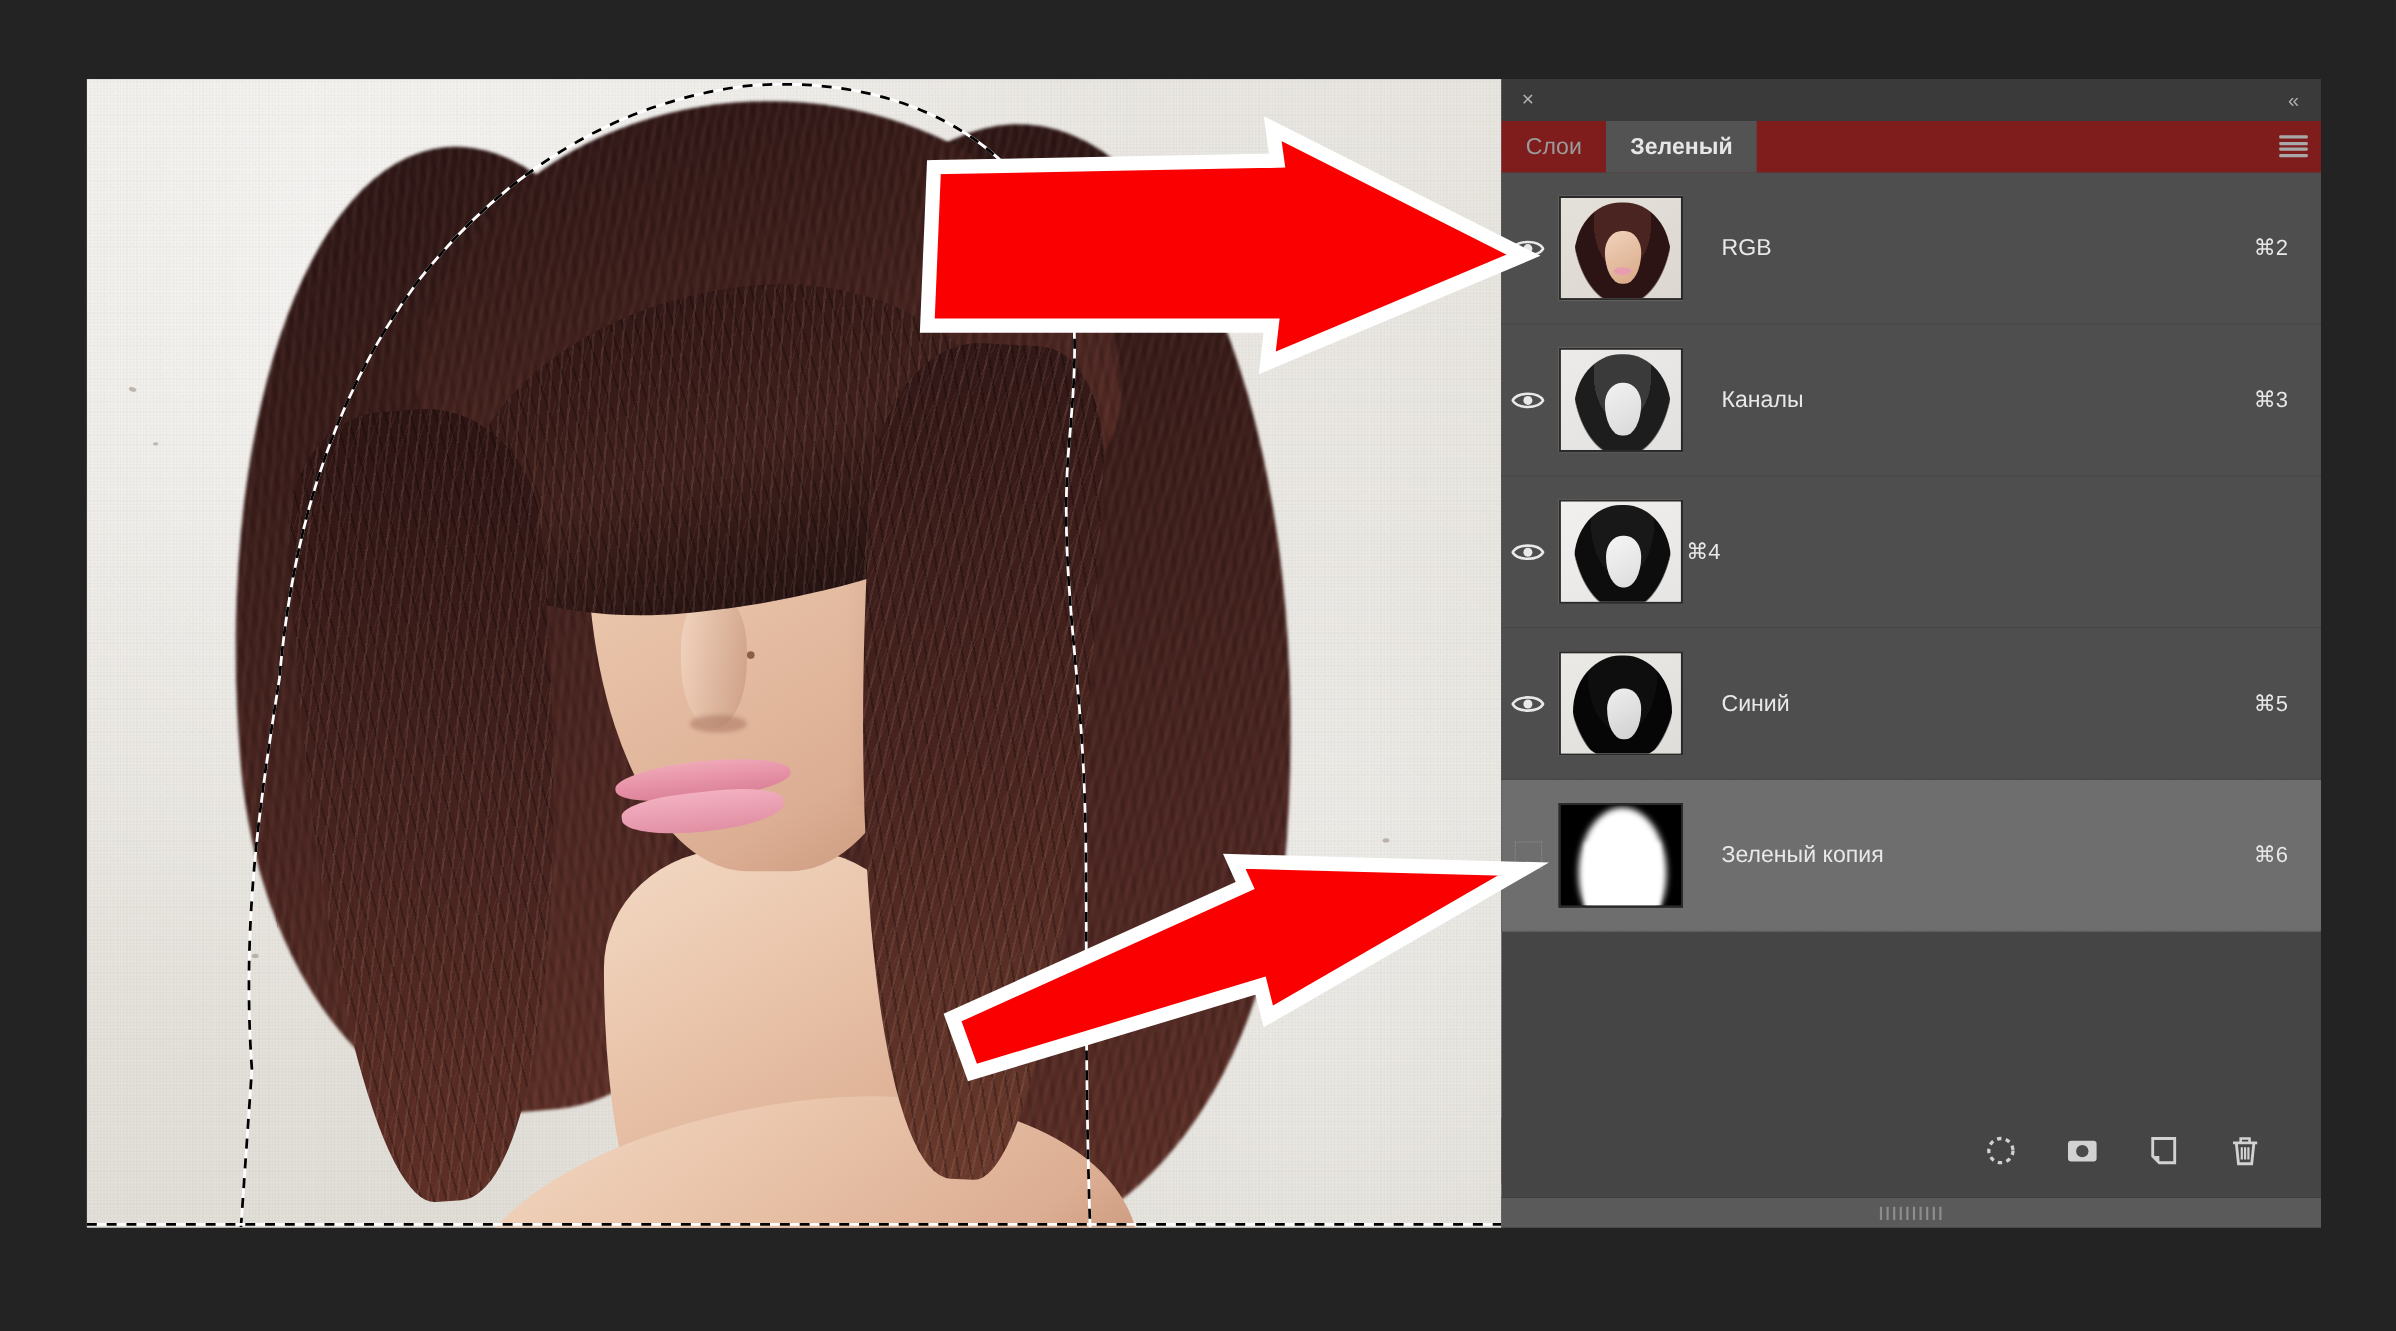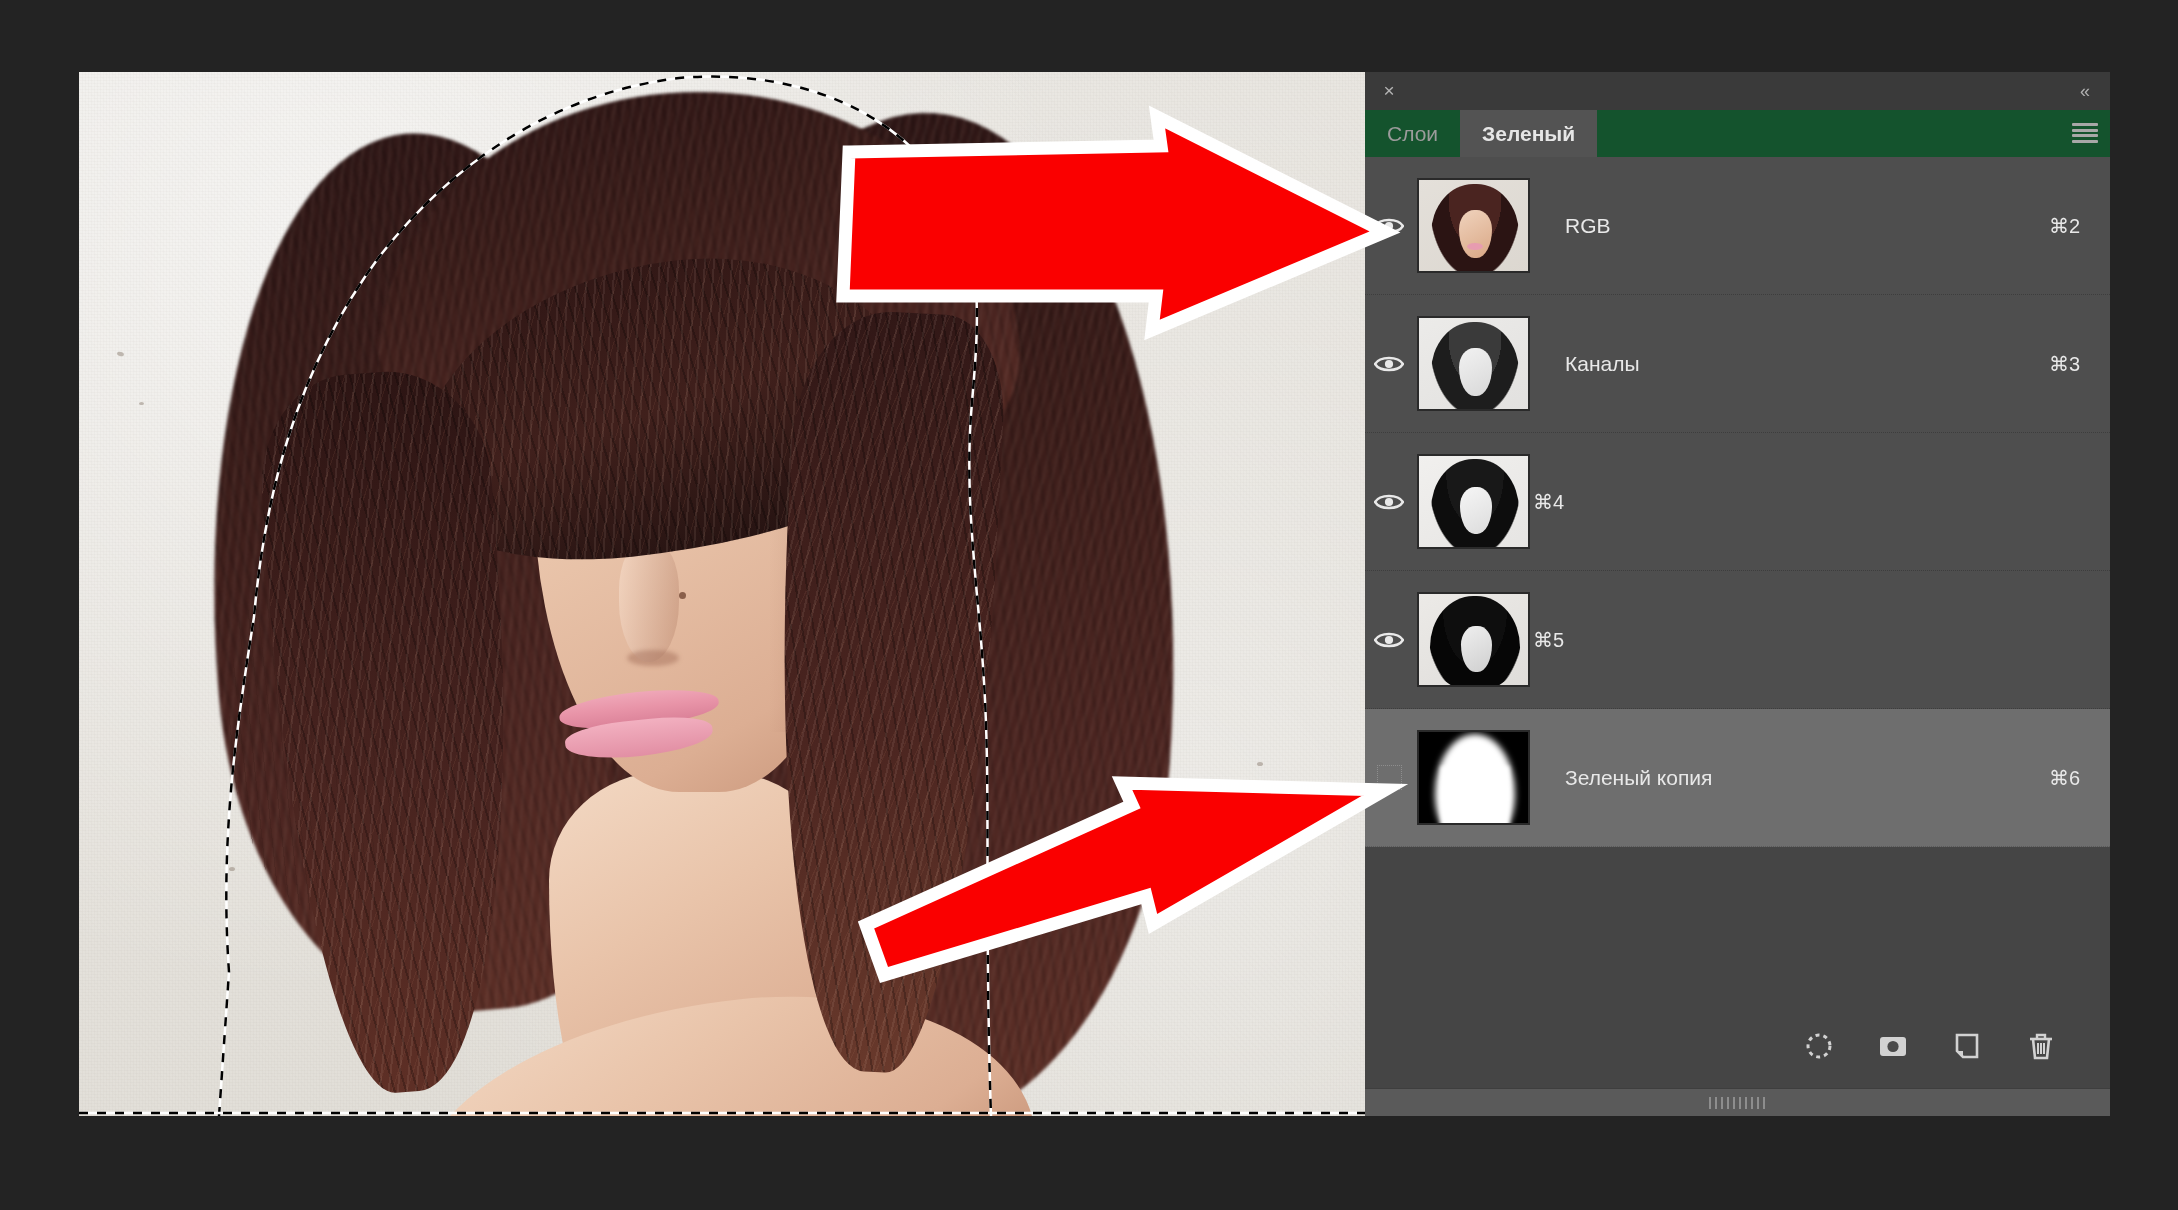--- a/index.html
+++ b/index.html
@@ -82,21 +82,21 @@
     font-size: 19px; line-height: 20px; text-align: center;
     cursor: pointer;
   }
   #collapse-icon {
     position: absolute; right: 14px; top: 8px;
     width: 24px; height: 22px; color: #b0b0b0;
     font-size: 18px; line-height: 22px; text-align: center; letter-spacing: -2px;
     cursor: pointer;
   }
   #tabbar {
-    position: relative; height: 47px; background: #14532d;
+    position: relative; height: 47px; background: #7f1d1d;
     display: flex; align-items: stretch;
   }
   .tab {
     display: flex; align-items: center; justify-content: center;
     padding: 0 22px; font-size: 21px; color: #9b9b9b;
     cursor: pointer; user-select: none;
   }
   .tab.active { background: #535353; color: #e6e6e6; font-weight: bold; }
   #panel-menu-icon {
     position: absolute; right: 12px; top: 13px;
@@ -378,20 +378,21 @@
           <div class="thumb">
             <div class="thumb-inner" style="background:linear-gradient(150deg,#eceae7 0%,#dfddda 100%)">
               <div style="position:absolute;left:11px;top:2px;width:90px;height:93px;
                           background:radial-gradient(ellipse at 50% 16%, #0e0e0e 0 50%, #060606 50% 78%, rgba(0,0,0,0) 80%);
                           border-radius:48% 48% 40% 40%/55% 55% 45% 45%"></div>
               <div style="position:absolute;left:42px;top:32px;width:31px;height:46px;
                           background:linear-gradient(150deg,#efefef,#cfcfcf);border-radius:46%/40% 40% 60% 60%"></div>
             </div>
           </div>
         </div>
+        <div class="chan-name">Синий</div>
         <div class="chan-shortcut">⌘5</div>
       </div>
 
       <div class="chan-row selected">
         <div class="vis-cell">
           <div class="vis-empty"></div>
         </div>
         <div class="thumb-cell">
           <div class="thumb" style="background:#000">
             <div class="thumb-inner" style="background:#000">

